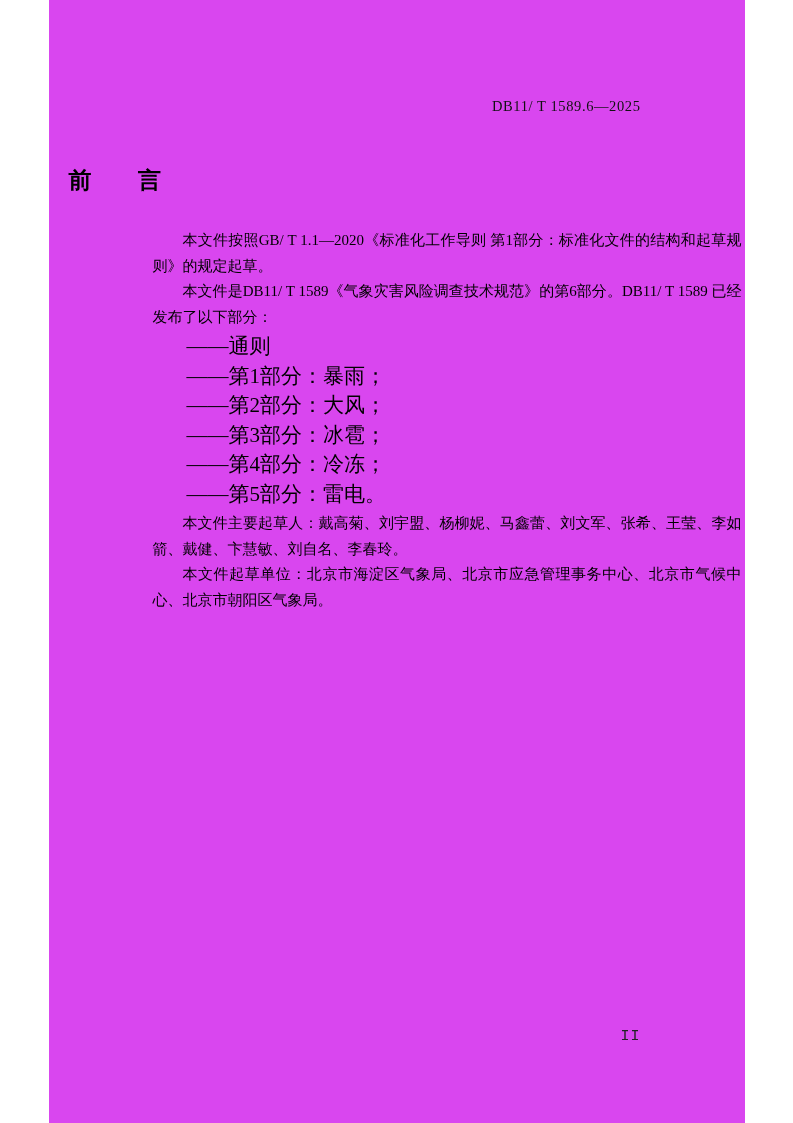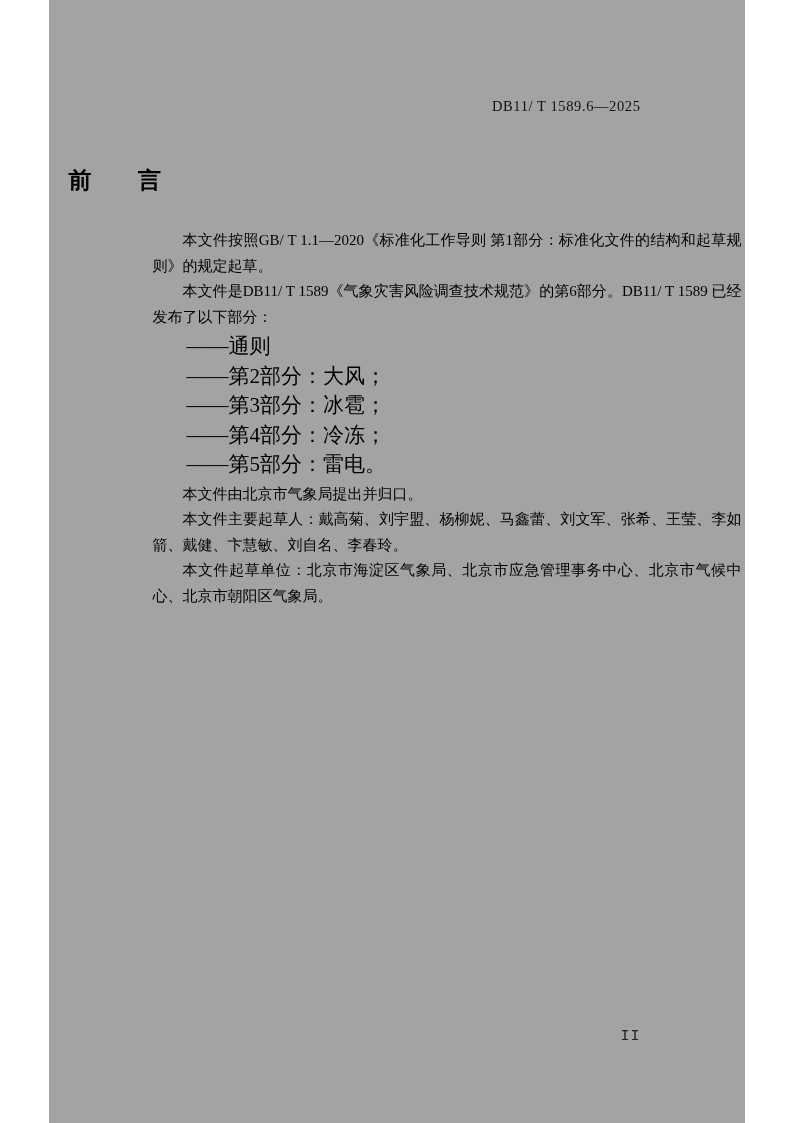--- a/index.html
+++ b/index.html
@@ -9,21 +9,21 @@
   }
   body {
     font-family: "Liberation Serif", "DejaVu Serif", serif;
     color: #000000;
   }
   .page {
     position: relative;
     width: 696px;
     height: 1123px;
     margin: 0 auto;
-    background: #a3a3a3;
+    background: #d946ef;
     overflow: hidden;
   }
   .header {
     position: absolute;
     top: 98px;
     left: 0;
     right: 104px;
     text-align: right;
     font-family: "Liberation Serif", "DejaVu Serif", serif;
     font-size: 14.5px;
@@ -83,25 +83,25 @@
     <span>DB11/ T 1589.6—2025</span>
   </div>
 
   <div class="title">前       言</div>
 
   <div class="body-block">
     <p class="para">本文件按照GB/ T 1.1—2020《标准化工作导则  第1部分：标准化文件的结构和起草规则》的规定起草。</p>
     <p class="para">本文件是DB11/ T 1589《气象灾害风险调查技术规范》的第6部分。DB11/ T 1589 已经发布了以下部分：</p>
 
     <p class="list-item">——通则</p>
+    <p class="list-item">——第1部分：暴雨；</p>
     <p class="list-item">——第2部分：大风；</p>
     <p class="list-item">——第3部分：冰雹；</p>
     <p class="list-item">——第4部分：冷冻；</p>
     <p class="list-item">——第5部分：雷电。</p>
 
-    <p class="para">本文件由北京市气象局提出并归口。</p>
     <p class="para">本文件主要起草人：戴高菊、刘宇盟、杨柳妮、马鑫蕾、刘文军、张希、王莹、李如箭、戴健、卞慧敏、刘自名、李春玲。</p>
     <p class="para">本文件起草单位：北京市海淀区气象局、北京市应急管理事务中心、北京市气候中心、北京市朝阳区气象局。</p>
   </div>
 
   <div class="footer-page">II</div>
 
 </div>
 
 </body></html>

